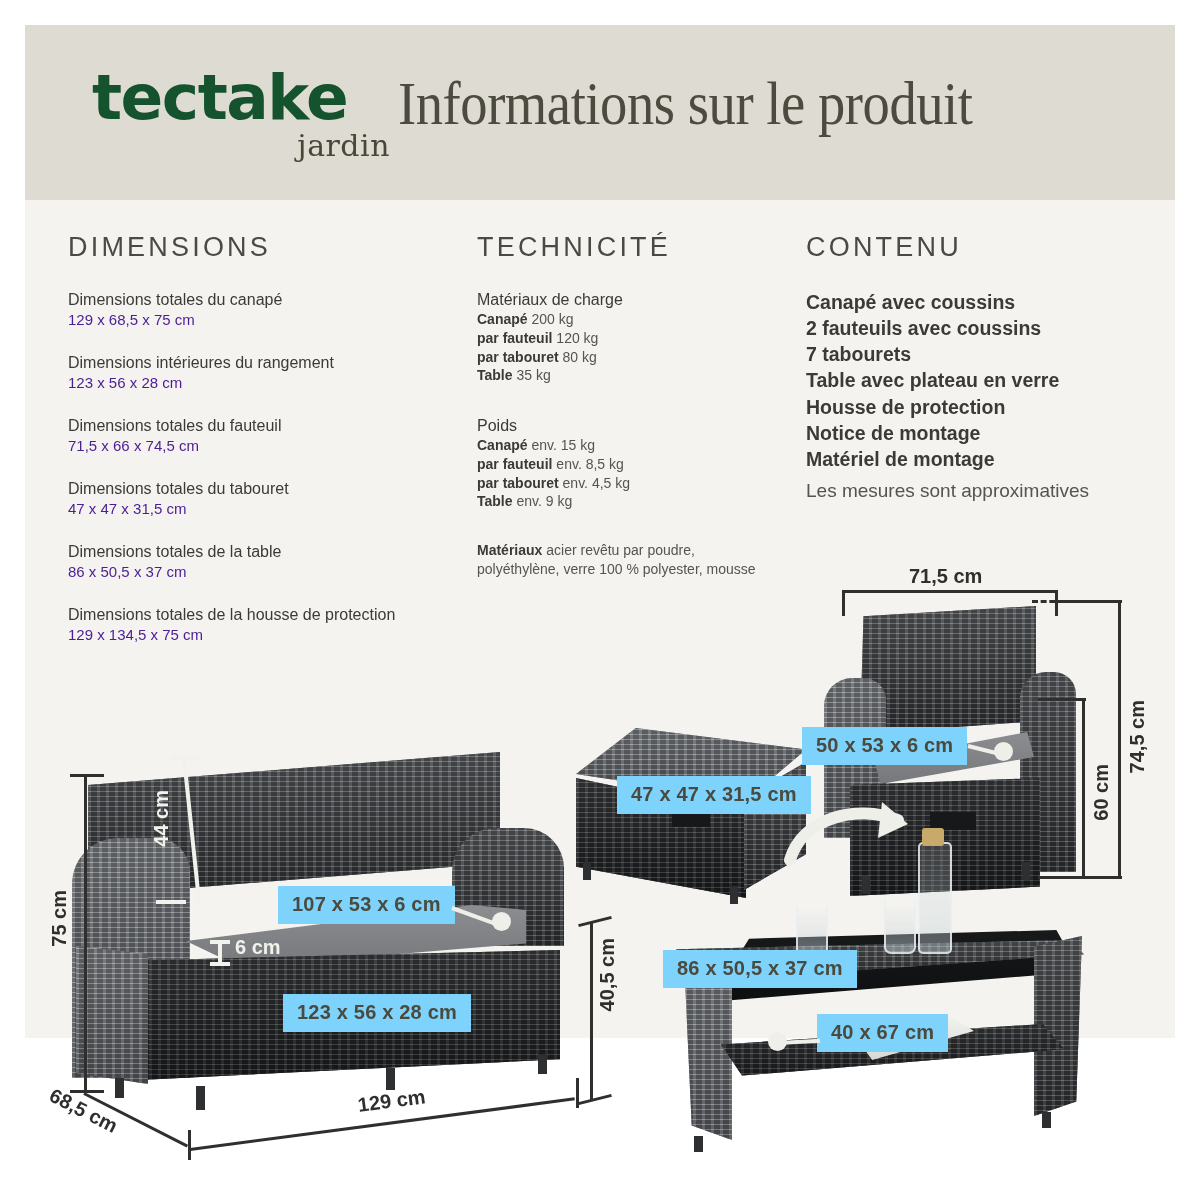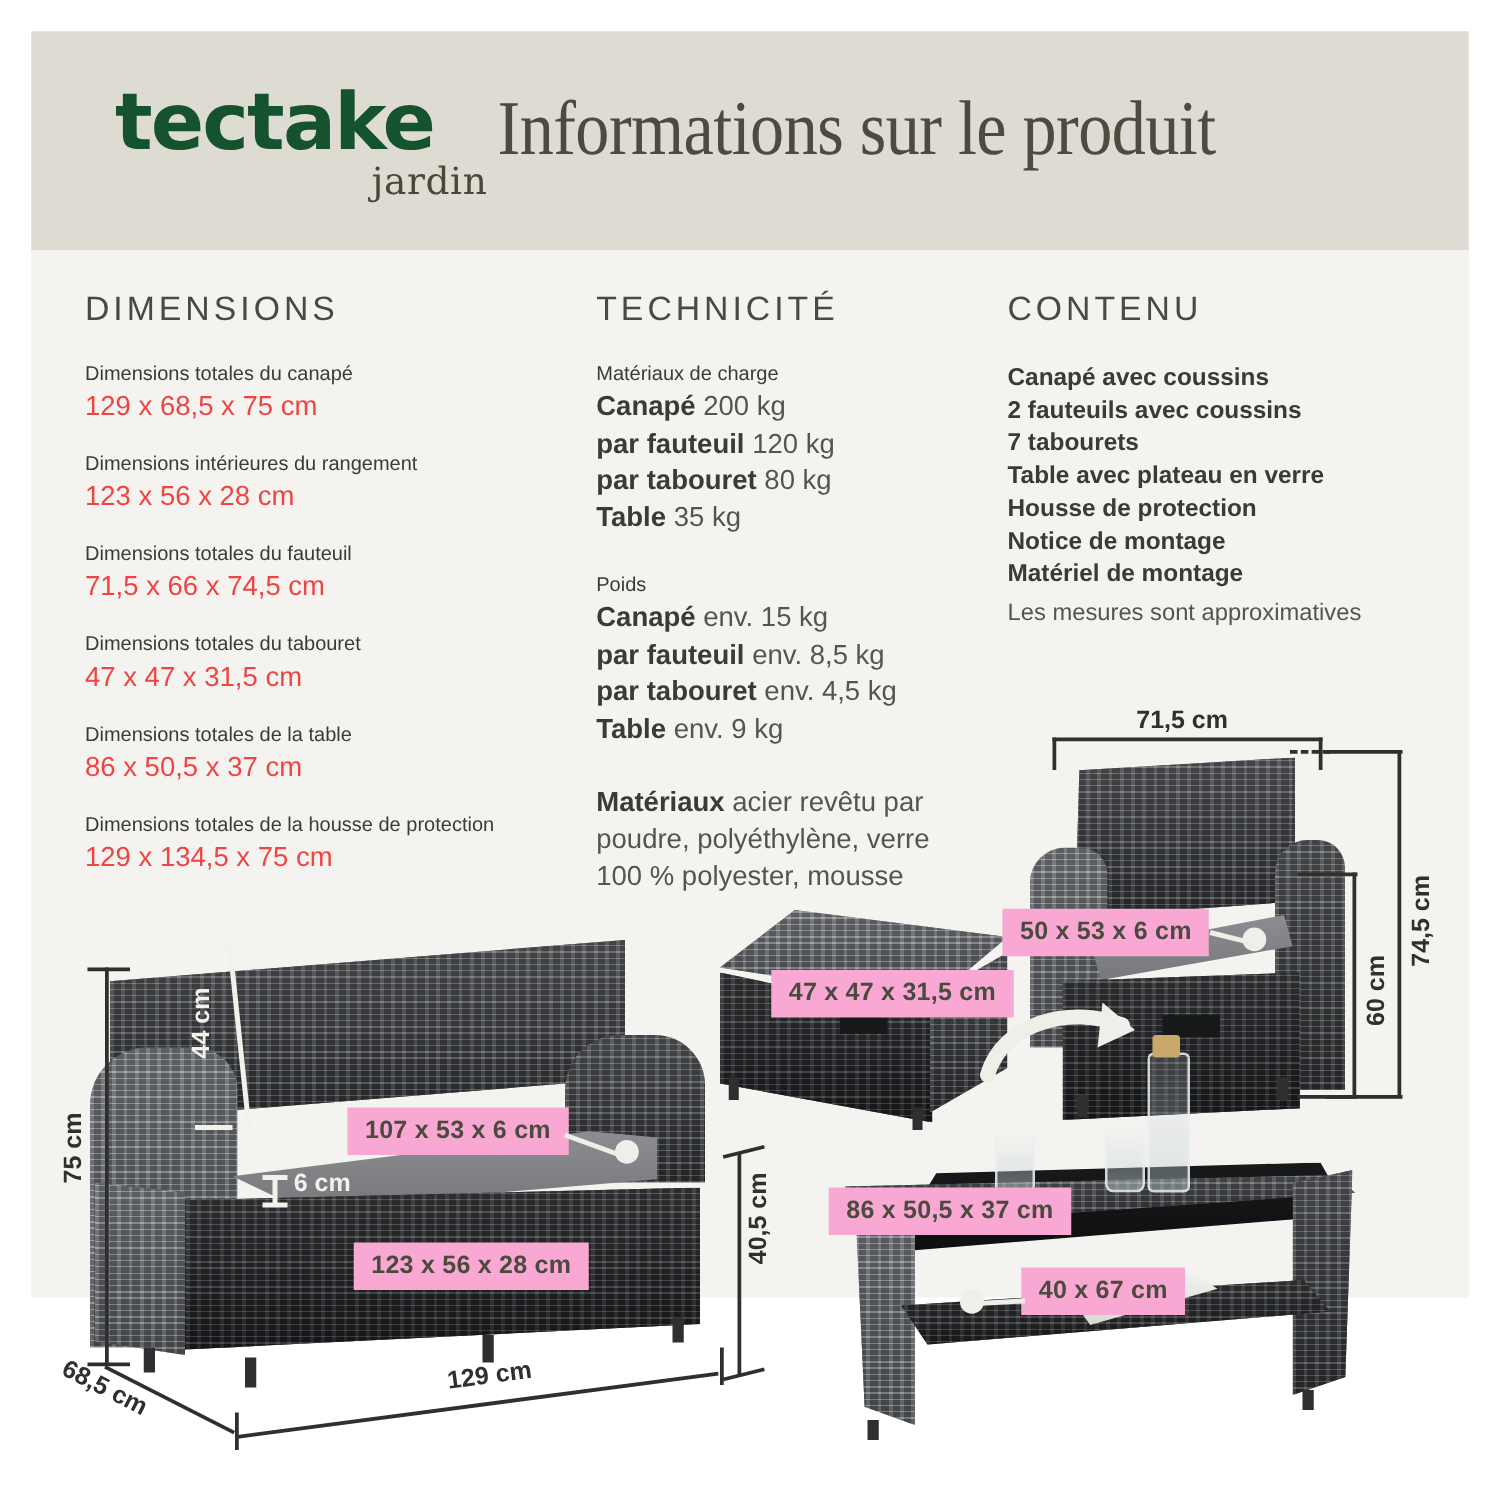--- a/index.html
+++ b/index.html
@@ -44,22 +44,22 @@
   }
 
   
   .col{position:absolute;color:#3d3d3a;}
   .col h2{
     margin:0 0 26px 0;
     font-weight:400;font-size:27px;letter-spacing:3.2px;color:#4a4a45;
   }
   .blk{margin-bottom:22px;}
   .blk .t{font-weight:400;font-size:16px;line-height:1.32;color:#3a3a38;}
-  .blk .v{font-weight:400;font-size:22px;line-height:1.32;color:#ef4444;}
-  .blk .line{font-size:22px;line-height:1.34;}
+  .blk .v{font-weight:400;font-size:15px;line-height:1.32;color:#4c1d95;}
+  .blk .line{font-size:14px;line-height:1.34;}
   .blk .line b{font-weight:700;color:#3a3a38;}
   .blk .line span{font-weight:400;color:#55554f;}
   .note{font-size:19px;color:#55554f;margin-top:8px;}
 
   #col-dimensions{left:68px;top:232px;width:400px;}
   #col-technicite{left:477px;top:232px;width:300px;}
   #col-contenu{left:806px;top:232px;width:360px;}
 
   #col-contenu .item{font-weight:700;font-size:19.5px;line-height:1.34;color:#3a3a38;}
 
@@ -85,21 +85,21 @@
       repeating-linear-gradient(90deg, rgba(255,255,255,.07) 0 3px, rgba(0,0,0,.22) 3px 9px),
       linear-gradient(180deg, rgba(95,98,101,.45), rgba(28,30,33,.8));
   }
   .cushion{
     background:linear-gradient(180deg,#8b8d90,#76787c);
   }
 
   
   .chip{
     position:absolute;
-    background:#f9a8d4;
+    background:#7dd3fc;
     color:#4a4a3e;
     font-weight:700;
     font-size:20px;
     padding:7px 14px 8px 14px;
     white-space:nowrap;
     letter-spacing:.2px;
   }
 
   
   .leader{position:absolute;background:#efefe9;height:4px;transform-origin:left center;}

